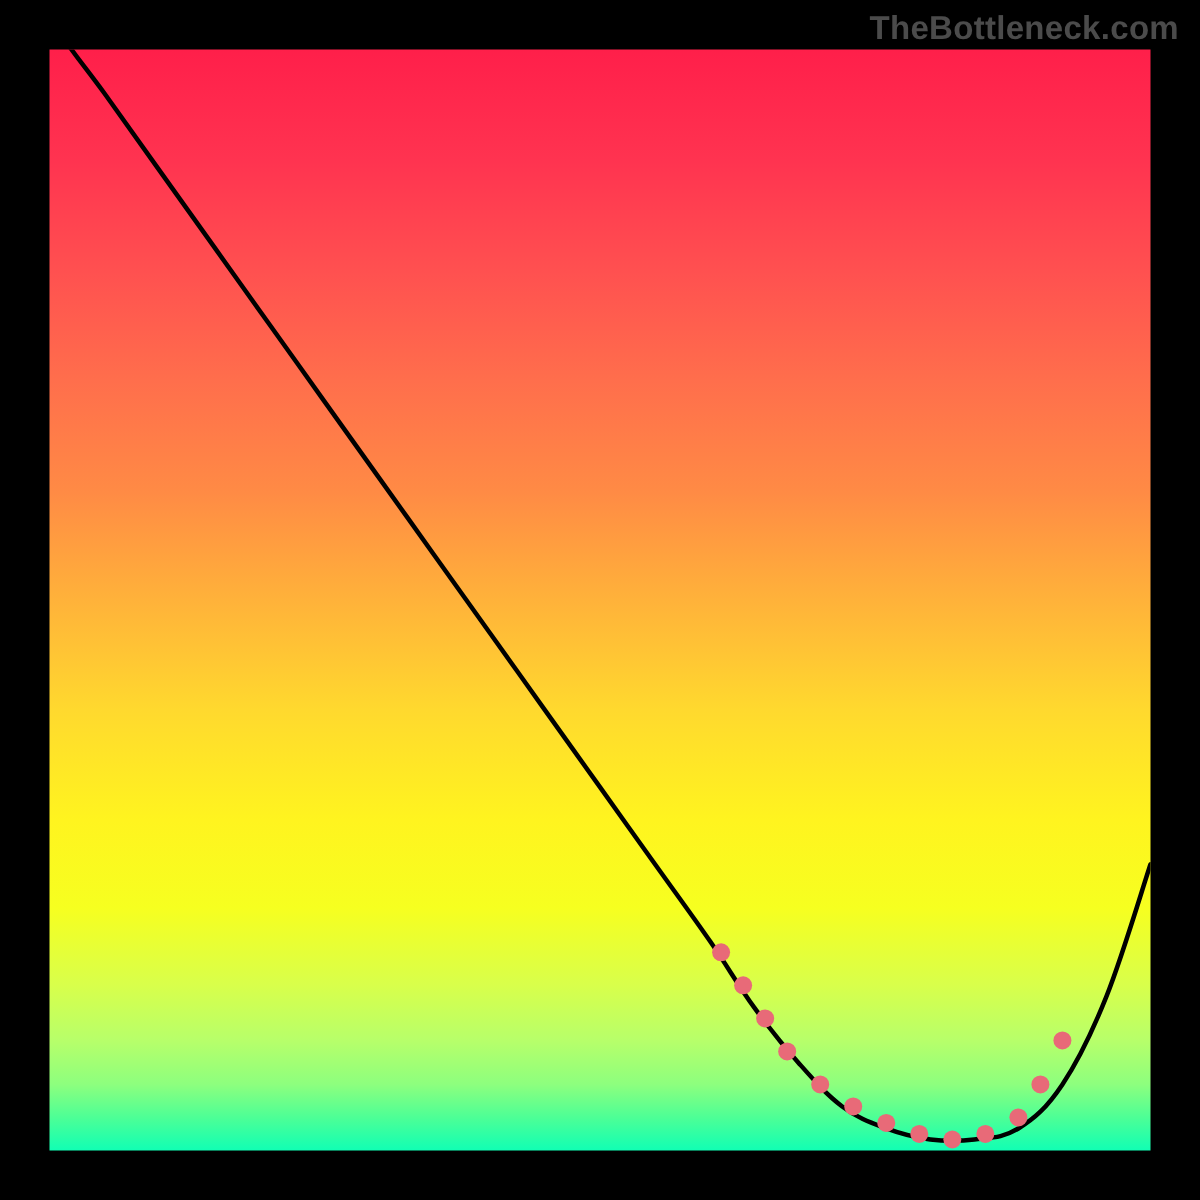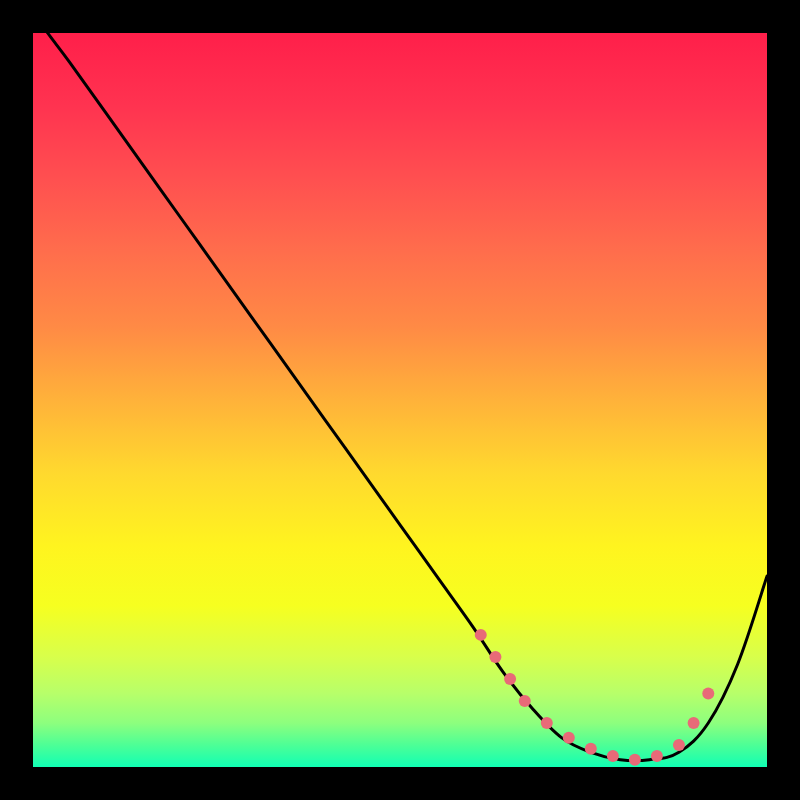--- a/index.html
+++ b/index.html
@@ -29,20 +29,21 @@
   svg {
     position: absolute;
     top: 0;
     left: 0;
   }
 </style>
 </head>
 <body>
 
 <div class="canvas-wrap">
+  <div class="watermark">TheBottleneck.com</div>
 
   <svg id="chartsvg" width="800" height="800" viewBox="0 0 800 800">
     <defs>
       <linearGradient id="bg-grad" x1="0" y1="0" x2="0" y2="1">
           <stop offset="0%" stop-color="#ff1f4a"></stop>
           <stop offset="10%" stop-color="#ff3350"></stop>
           <stop offset="20%" stop-color="#ff5050"></stop>
           <stop offset="30%" stop-color="#ff6e4c"></stop>
           <stop offset="40%" stop-color="#ff8a45"></stop>
           <stop offset="50%" stop-color="#ffb23a"></stop>

